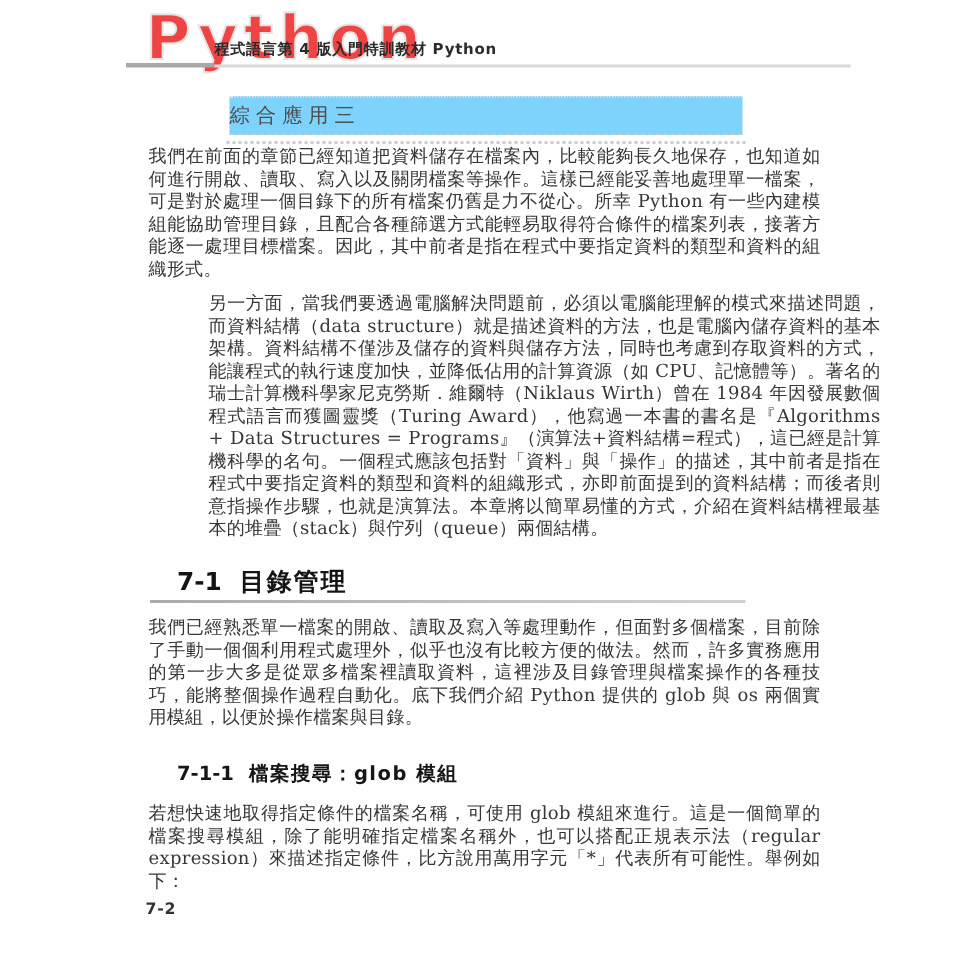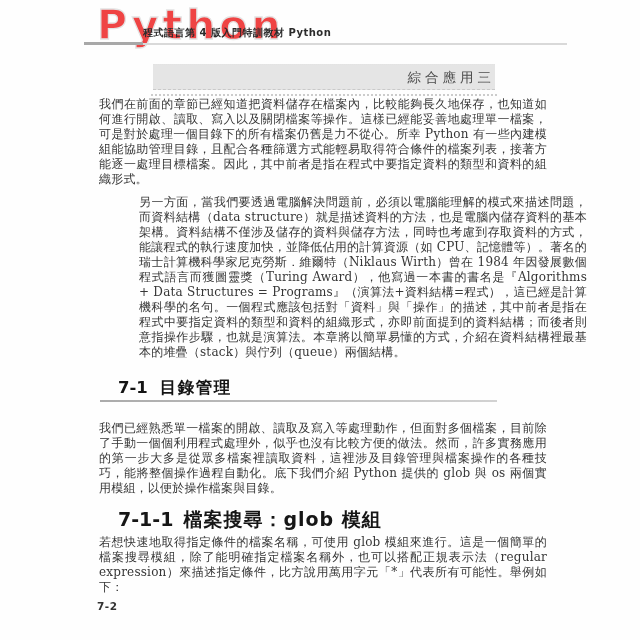--- a/index.html
+++ b/index.html
@@ -18,51 +18,51 @@
     position:absolute;left:143px;top:26px;z-index:2;
     font-family:"DejaVu Sans","Liberation Sans",sans-serif;
     font-size:10px;font-weight:600;color:#2b2b2b;letter-spacing:0.5px;white-space:nowrap;
   }
   .header-rule{position:absolute;left:84px;top:42px;width:483px;height:4px;z-index:2;}
   .header-rule .rule-dark{position:absolute;left:0;top:0;width:59px;height:3px;background:#a8a8a8;}
   .header-rule .rule-light{position:absolute;left:59px;top:1px;width:424px;height:2px;background:#d9d9d9;}
   
   .banner{
     position:absolute;left:153px;top:64px;width:342px;height:24px;z-index:2;
-    background:#e5e5e5;border-top:1px dotted #e3e3e3;border-bottom:1px dashed #c9c9c9;
-    text-align:right;line-height:24px;
+    background:#7dd3fc;border-top:1px dotted #e3e3e3;border-bottom:1px dashed #c9c9c9;
+    text-align:left;line-height:24px;
     font-family:"DejaVu Sans","Liberation Sans",sans-serif;
     font-size:13.5px;color:#4d4d4d;letter-spacing:4px;
   }
   .banner-dots{position:absolute;left:151px;top:94px;width:346px;height:0;border-top:2px dotted #cccccc;z-index:2;}
   
   .para{
     position:absolute;left:99px;width:448px;margin:0;z-index:2;
     font-size:12px;line-height:15px;letter-spacing:0.2px;
     text-align:justify;color:#363636;
   }
   .p1{top:97px;}
   .p2{top:195px;margin-left:40px;}
-  .p3{top:421px;}
+  .p3{top:411px;}
   .p4{top:535px;}
   
   .h-sec{
     position:absolute;left:118px;top:377px;z-index:2;margin:0;
     font-family:"DejaVu Sans","Liberation Sans",sans-serif;
     font-size:16.5px;font-weight:bold;color:#141414;letter-spacing:1.5px;white-space:nowrap;
   }
   .h-sec .sec-num{margin-right:12px;letter-spacing:0;}
   .sec-underline{
     position:absolute;left:100px;top:400px;width:397px;height:2px;z-index:2;
     background:linear-gradient(to right,#ababab,#d2d2d2);
   }
   .h-sub{
     position:absolute;left:118px;top:507px;z-index:2;margin:0;
     font-family:"DejaVu Sans","Liberation Sans",sans-serif;
-    font-size:19px;font-weight:bold;color:#161616;letter-spacing:1px;white-space:nowrap;
+    font-size:13px;font-weight:bold;color:#161616;letter-spacing:1px;white-space:nowrap;
   }
   .h-sub .sec-num{margin-right:10px;letter-spacing:0;}
   
   .page-num{
     position:absolute;left:97px;top:600px;z-index:2;
     font-family:"DejaVu Sans","Liberation Sans",sans-serif;
     font-size:10.5px;font-weight:bold;color:#333333;letter-spacing:0.5px;
   }
 </style>
 </head>

